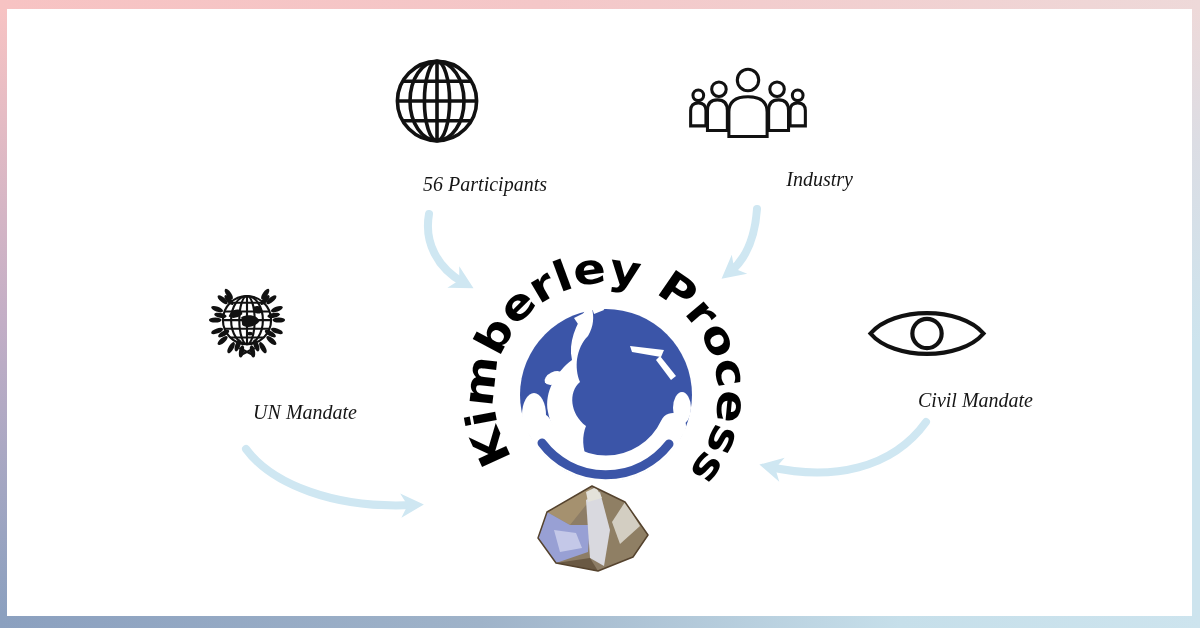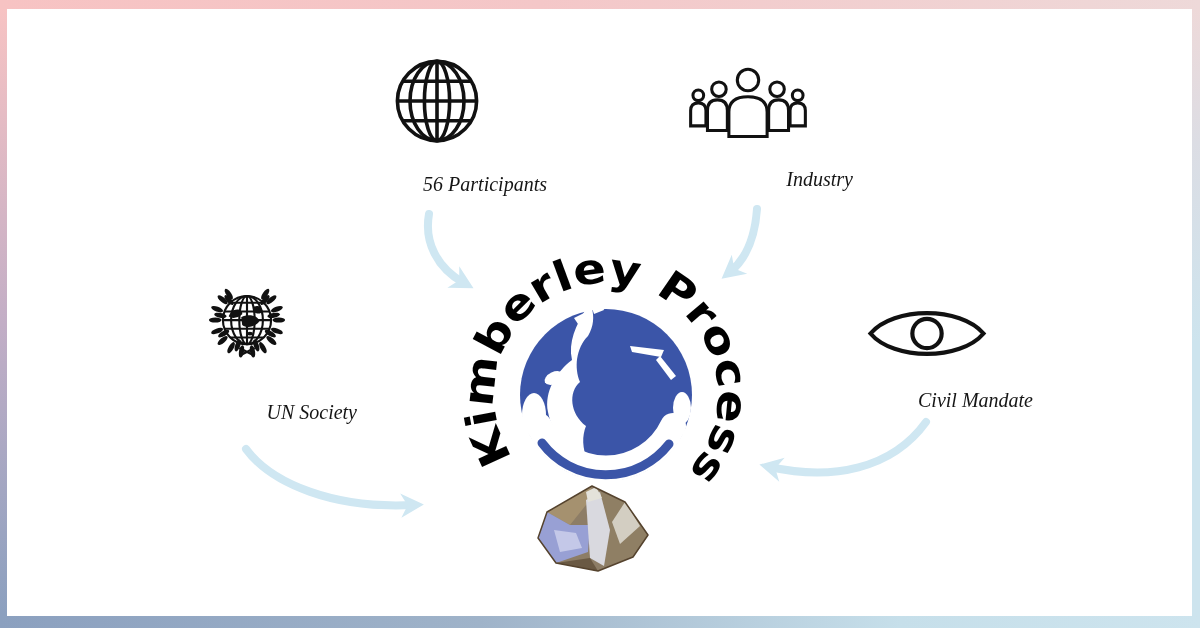--- a/index.html
+++ b/index.html
@@ -132,21 +132,21 @@
       <use href="#unleaf" transform="translate(24,26.7) rotate(290)"></use>
       <use href="#unleaf" transform="translate(29.7,16.8) rotate(310)"></use>
       <use href="#unleaf" transform="translate(36.1,11) rotate(325)"></use>
       <use href="#unleaf" transform="translate(45.4,64.3) rotate(200)"></use>
       <use href="#unleaf" transform="translate(30.8,52) rotate(240)"></use>
       <use href="#unleaf" transform="translate(27.4,33.1) rotate(280)"></use>
       <use href="#unleaf" transform="translate(36.3,17.2) rotate(318)"></use>
     </g>
     <path d="M47,75 L63,67 M47,67 L63,75" stroke="#111" stroke-width="2.4" fill="none"></path>
   </svg>
-  <div class="node-label" style="left:137px;top:396px;width:220px;">UN Society</div>
+  <div class="node-label" style="left:137px;top:396px;width:220px;">UN Mandate</div>
 
   <svg class="node-icon" style="left:864px;top:300px;width:126px;height:67px;" viewBox="0 0 120 64">
     <g class="outline-icon" stroke-width="4">
       <path d="M6,32 C28,6 92,6 114,32 C92,58 28,58 6,32 Z"></path>
       <circle cx="60" cy="32" r="14"></circle>
     </g>
   </svg>
   <div class="node-label" style="left:818px;top:384px;width:215px;">Civil Mandate</div>
 
   <svg class="logo-svg" viewBox="0 0 340 360">

